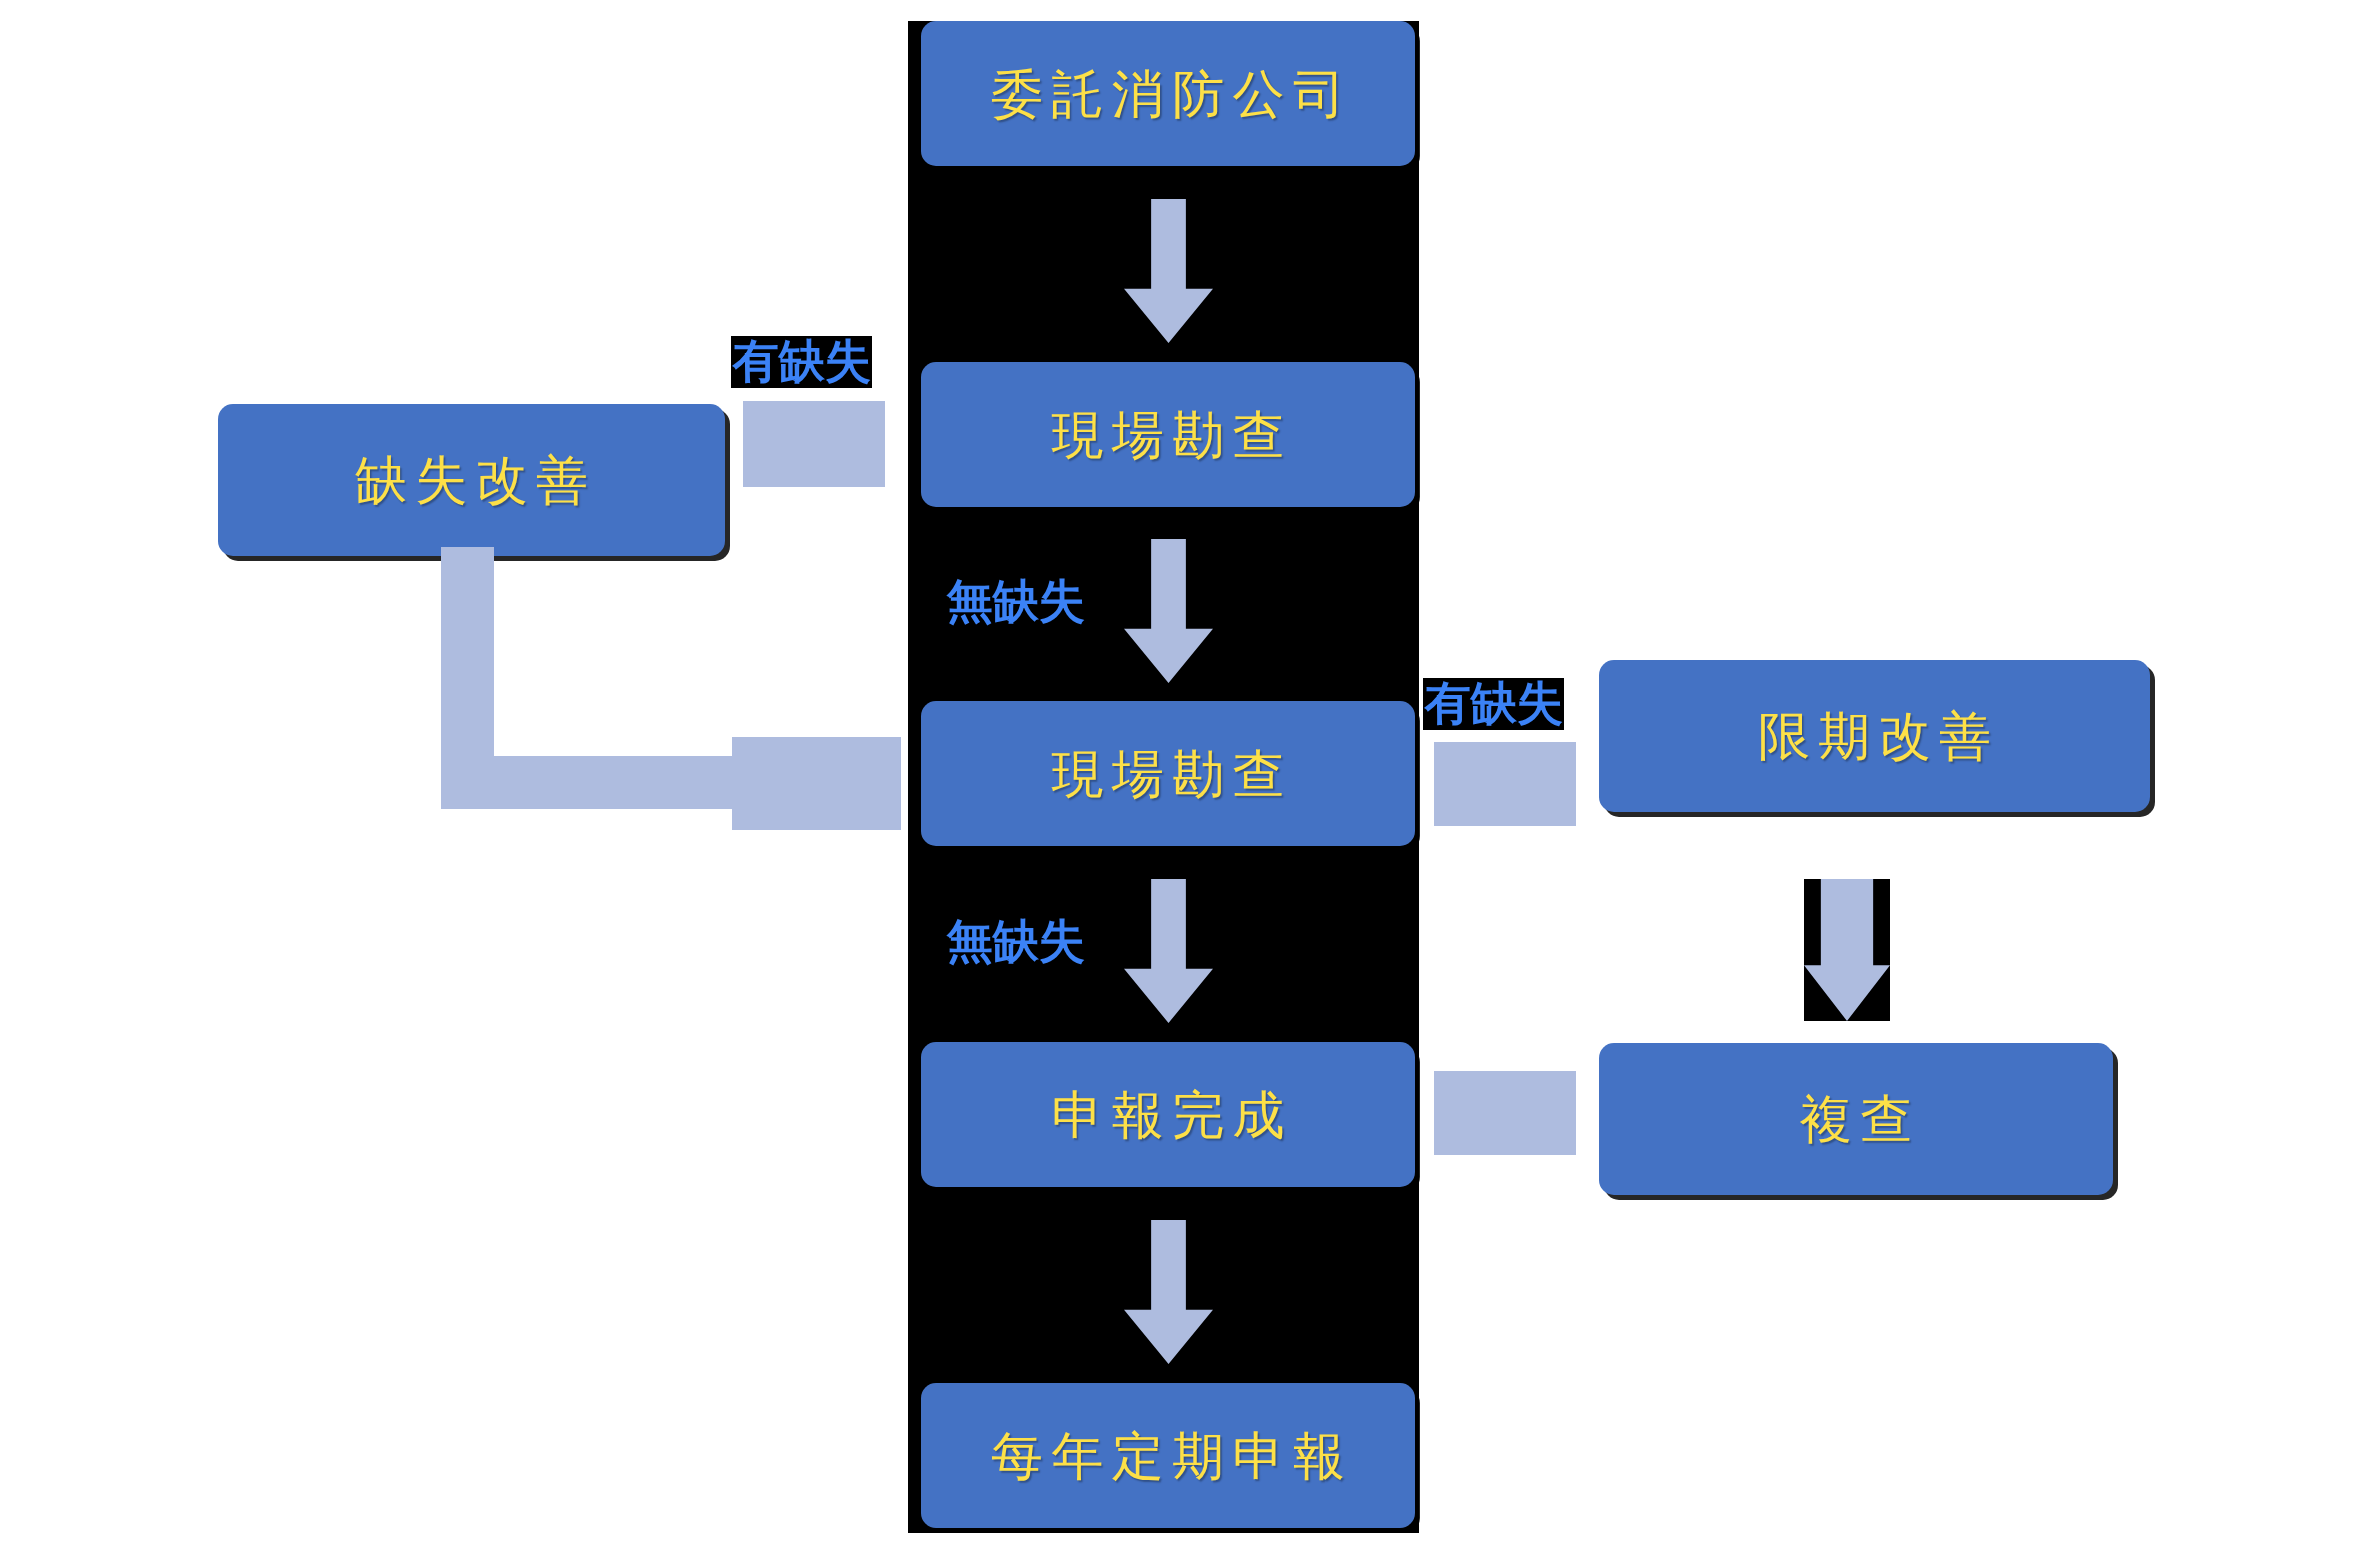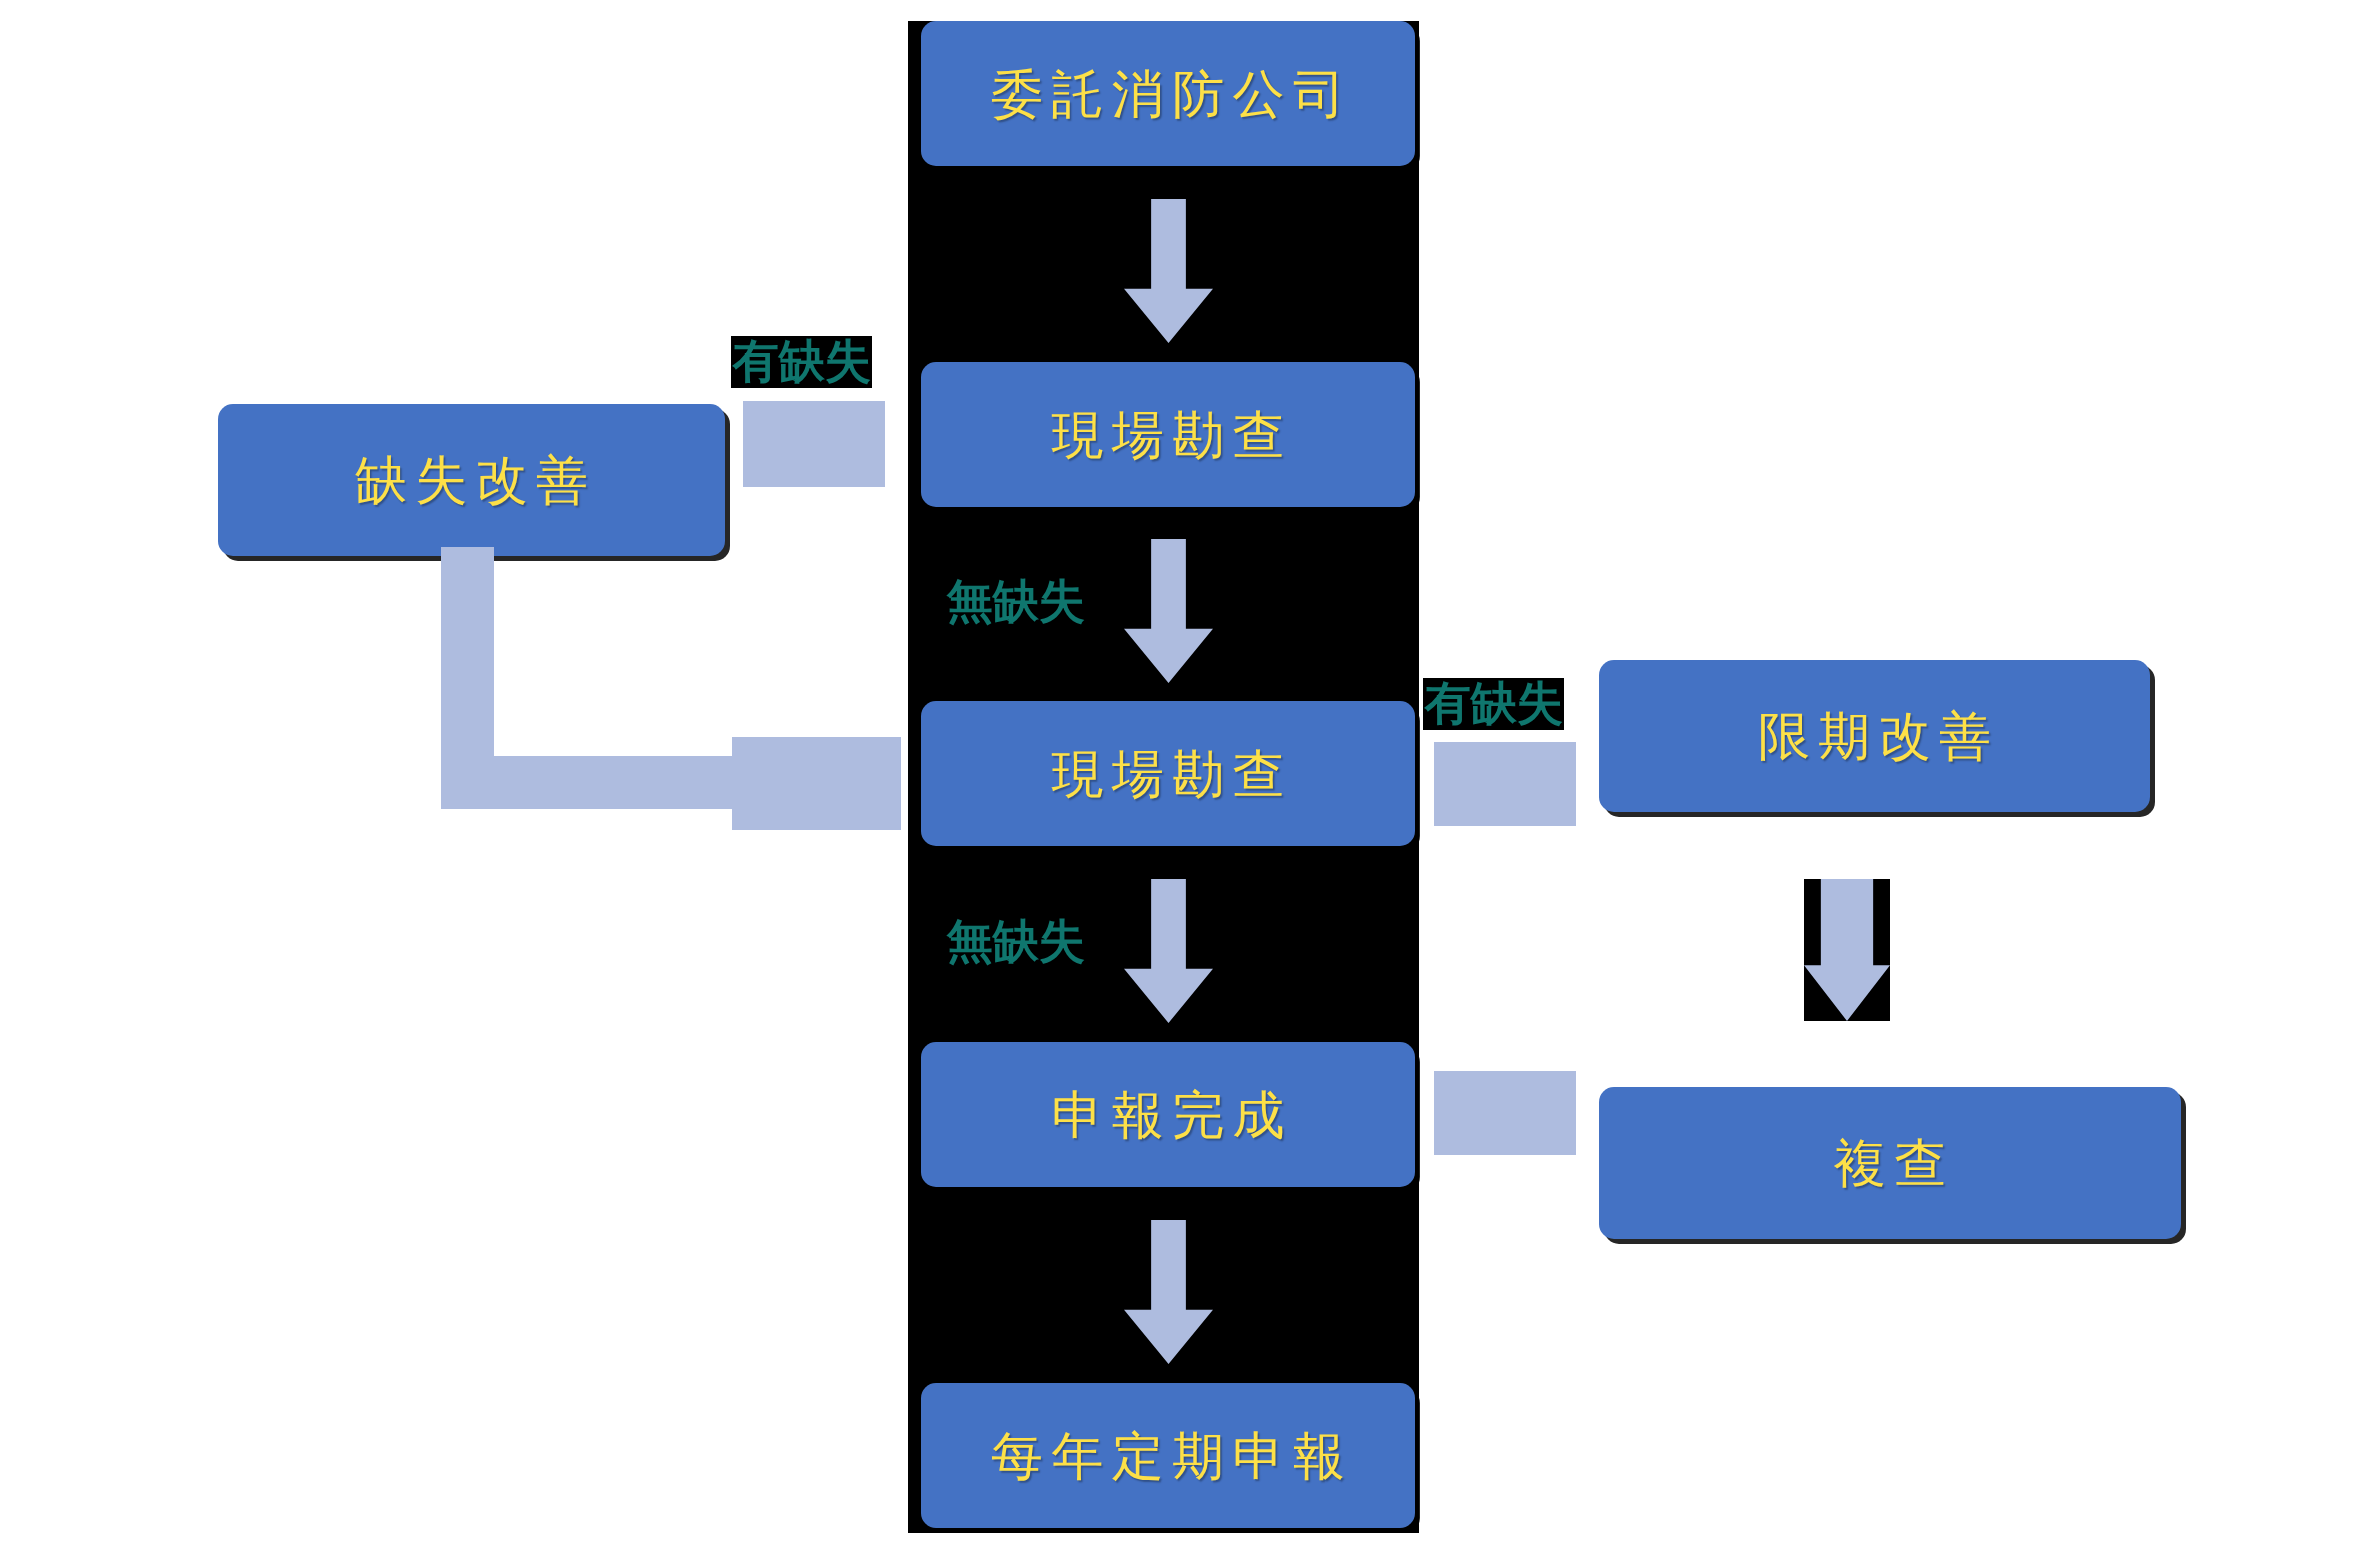--- a/index.html
+++ b/index.html
@@ -47,21 +47,21 @@
   }
   .arrow-down{
     position:absolute;
   }
   .arrow-down svg{display:block;width:100%;height:100%;}
 
   
   .edge-label{
     position:absolute;
     background:#000000;
-    color:#0f766e;
+    color:#3b82f6;
     font-size:46px;
     font-weight:700;
     line-height:1.02;
     white-space:nowrap;
     padding:1.7px 1.7px 3.4px 1.7px;
     letter-spacing:0px;
   }
   .edge-label.nobg{background:transparent;}
 </style>
 </head>
@@ -95,21 +95,21 @@
   </div>
 
   <div class="node" style="left:218px;top:362px;width:507px;height:152px;margin-top:42px;">
     <span class="label">缺失改善</span>
   </div>
 
   <div class="node" style="left:1599px;top:660px;width:551px;height:152px;">
     <span class="label">限期改善</span>
   </div>
 
-  <div class="node" style="left:1599px;top:1087px;width:582px;height:152px;justify-content:center;">
+  <div class="node" style="left:1599px;top:1043px;width:514px;height:152px;justify-content:center;">
     <span class="label">複查</span>
   </div>
 
   <div class="arrow-down" style="left:1124px;top:199px;width:89px;height:144px;">
     <svg viewBox="0 0 105 170" preserveAspectRatio="none" aria-hidden="true">
       <polygon points="32,0 73,0 73,106 105,106 52.5,170 0,106 32,106" fill="#AEBCDF"></polygon>
     </svg>
   </div>
 
   <div class="arrow-down" style="left:1124px;top:539px;width:89px;height:144px;">

